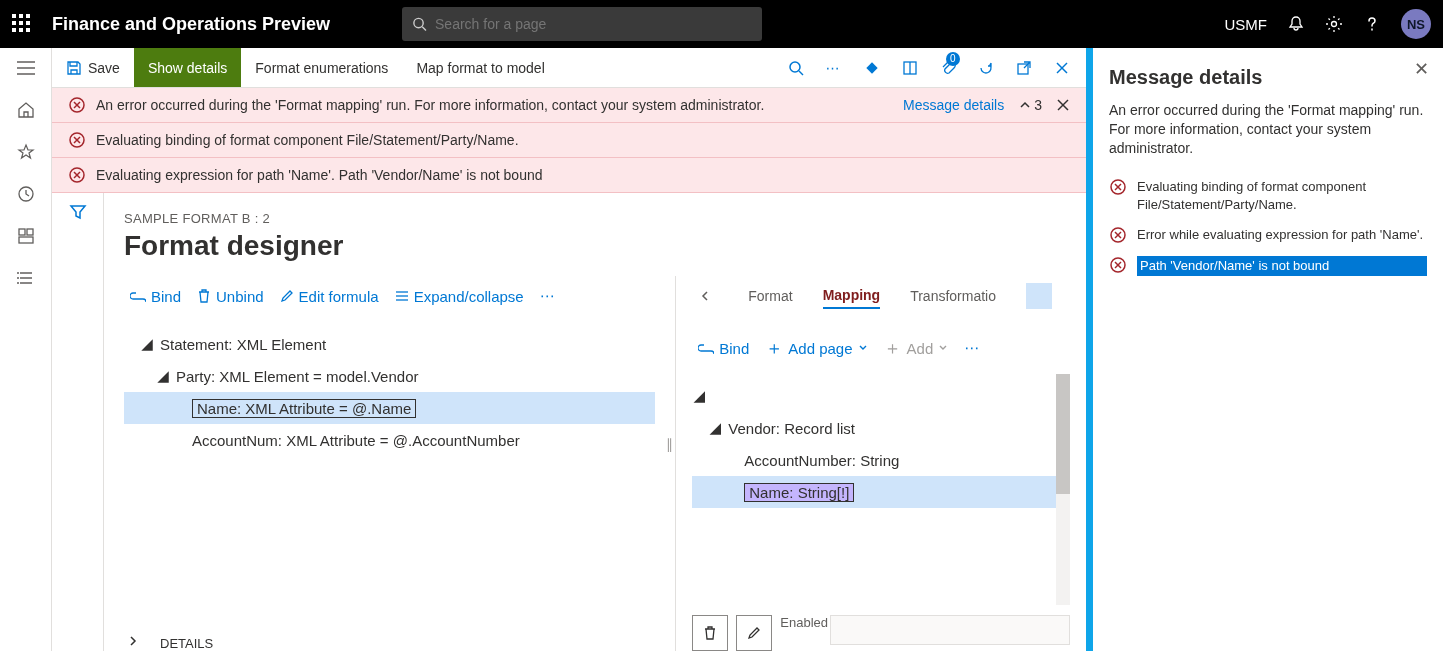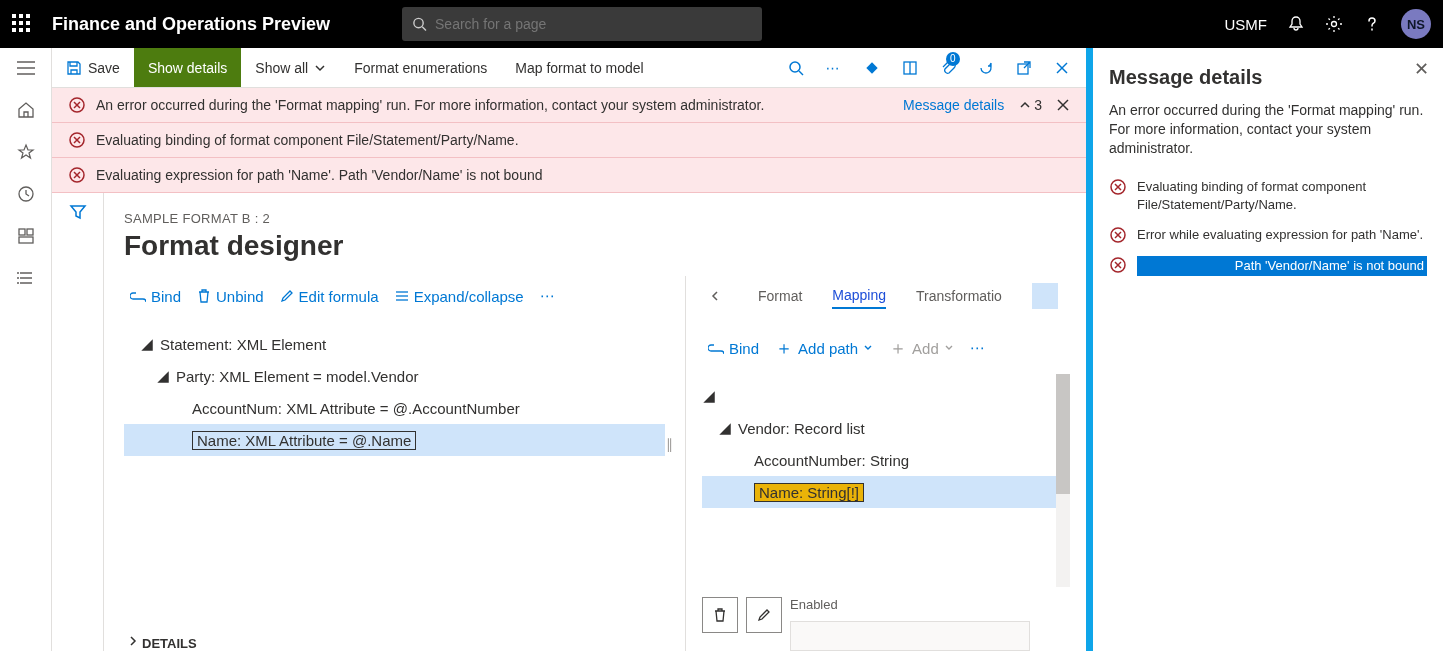--- a/index.html
+++ b/index.html
@@ -53,54 +53,54 @@
   .designer-split { flex:1; display:flex; overflow:hidden; position:relative; }
   .left-pane { flex:1; padding:0 20px; border-right:1px solid #e1dfdd; position:relative; display:flex; flex-direction:column; }
   .right-pane { flex:0 0 400px; padding:0 16px; display:flex; flex-direction:column; }
 
   .pane-toolbar { display:flex; align-items:center; gap:4px; height:40px; }
   .pane-toolbar .tbtn { color:#0078d4; display:flex; align-items:center; gap:5px; padding:4px 6px; cursor:pointer; font-size:15px; }
   .pane-toolbar .tbtn.disabled { color:#a19f9d; }
 
   .right-tabs { display:flex; align-items:center; gap:30px; height:40px; border-bottom:0; }
   .right-tabs .tab { color:#605e5c; cursor:pointer; padding:4px 0; }
-  .right-tabs .tab.active { color:#1d4ed8; font-weight:400; border-bottom:2px solid #0078d4; }
+  .right-tabs .tab.active { color:#7f1d1d; font-weight:700; border-bottom:2px solid #0078d4; }
   .right-tabs .nav-arrow { width:26px; height:26px; display:flex; align-items:center; justify-content:center; color:#605e5c; }
   .right-tabs .nav-arrow.hl { background:#cfe4fa; }
 
   .tree { padding-top:12px; }
   .tree-row { display:flex; align-items:center; height:32px; font-size:15px; }
   .tree-row .twisty { width:14px; text-align:center; color:#323130; margin-right:6px; }
   .indent-1 { padding-left:16px; }
   .indent-2 { padding-left:32px; }
   .indent-3 { padding-left:48px; }
   .tree-row.sel { background:#cfe4fa; }
-  .tree-row .boxed { border:1px solid #323130; padding:0 4px; background:#eab308; }
+  .tree-row .boxed { border:1px solid #323130; padding:0 4px; background:#c4b5fd; }
   .tree-row.sel .boxed { background:#cfe4fa; }
   .tree-row.hl-full { background:#cfe4fa; }
 
-  .details-sect { display:flex; align-items:flex-start; gap:4px; font-weight:700; font-size:13px; padding:10px 0 0 4px; }
+  .details-sect { display:flex; align-items:flex-start; gap:22px; font-weight:400; font-size:13px; padding:10px 0 0 4px; }
 
   .right-bottom { display:flex; gap:8px; padding-top:10px; align-items:flex-start; }
   .sqr-btn { width:36px; height:36px; border:1px solid #8a8886; display:flex; align-items:center; justify-content:center; cursor:pointer; color:#323130; }
-  .field-group { display:flex; flex-direction:column; gap:9px; }
+  .field-group { display:flex; flex-direction:row; gap:2px; }
   .field-label { font-size:13px; color:#605e5c; }
   .field-box { width:240px; height:30px; border:1px solid #e1dfdd; background:#faf9f8; }
 
   .vscroll-track { width:14px; background:#f3f2f1; }
   .vscroll-thumb { background:#c8c6c4; }
 
   
   .msg-panel { width:350px; display:flex; flex-direction:column; padding:12px 16px; position:relative; }
   .msg-panel .close { position:absolute; top:10px; right:14px; cursor:pointer; color:#605e5c; font-size:18px; }
   .msg-title { font-size:20px; font-weight:600; margin:6px 0 12px; }
   .msg-desc { font-size:14px; margin-bottom:14px; line-height:1.35; }
   .msg-list-item { display:flex; gap:10px; padding:6px 0; font-size:13px; line-height:1.4; }
   .msg-list-item.sel { }
-  .msg-list-item.sel .txt { background:#0078d4; color:#fff; border:1px solid #0078d4; padding:0 2px;text-align:right; }
+  .msg-list-item.sel .txt { background:#0078d4; color:#fff; border:1px solid #0078d4; padding:0 2px; }
   .msg-list-item .txt { flex:1; }
 
   svg { display:block; }
 </style>
 </head>
 <body>
 
 <div class="topbar">
   <div class="waffle">
     <span></span>
@@ -192,26 +192,20 @@
 
     <div class="action-bar">
       <div class="action-item">
         <svg width="16" height="16" viewBox="0 0 16 16">
             <path d="M2 2h10l2 2v10H2z M4 2v4h7V2 M5 14v-4h6v4" stroke="#0078d4" fill="none" stroke-width="1.3"></path>
           </svg>
         <span>Save</span>
       </div>
       <div class="action-item primary">
         <span>Show details</span>
-      </div>
-      <div class="action-item">
-        <span>Show all</span>
-        <svg width="12" height="12" viewBox="0 0 12 12">
-            <path d="M2 4l4 4 4-4" stroke="#323130" fill="none" stroke-width="1.5"></path>
-          </svg>
       </div>
       <div class="action-item">
         <span>Format enumerations</span>
       </div>
       <div class="action-item">
         <span>Map format to model</span>
       </div>
       <div class="action-icons">
         <div class="ic">
             <svg width="16" height="16" viewBox="0 0 16 16">
@@ -346,27 +340,27 @@
             <div class="" style="flex:1;overflow:auto;">
               <div class="tree">
                 <div class="tree-row indent-1">
                     <span class="twisty">◢</span>
                     <span>Statement: XML Element</span>
                   </div>
                 <div class="tree-row indent-2">
                     <span class="twisty">◢</span>
                     <span>Party: XML Element = model.Vendor</span>
                   </div>
+                <div class="tree-row indent-3 sel">
+                    <span class="twisty"></span>
+                    <span class="boxed">Name: XML Attribute = @.Name</span>
+                  </div>
                 <div class="tree-row indent-3">
                     <span class="twisty"></span>
                     <span>AccountNum: XML Attribute = @.AccountNumber</span>
-                  </div>
-                <div class="tree-row indent-3 sel">
-                    <span class="twisty"></span>
-                    <span class="boxed">Name: XML Attribute = @.Name</span>
                   </div>
               </div>
             </div>
 
             <div class="details-sect">
               <svg width="10" height="10" viewBox="0 0 10 10">
                   <path d="M3 1l4 4-4 4" stroke="#323130" fill="none" stroke-width="1.5"></path>
                 </svg>
               <span>DETAILS</span>
             </div>
@@ -393,21 +387,21 @@
 
             <div class="pane-toolbar" style="margin-top:12px;">
               <div class="tbtn">
                   <svg width="16" height="12" viewBox="0 0 16 12">
                     <path d="M5 6H3a3 3 0 010-6h3M11 6h2a3 3 0 010 6h-3M5 6h6" transform="translate(0 3)" stroke="#0078d4" fill="none" stroke-width="1.3"></path>
                   </svg>
                   <span>Bind</span>
                 </div>
               <div class="tbtn">
                   <span style="font-size:18px;line-height:14px;">＋</span>
-                  <span>Add path</span>
+                  <span>Add page</span>
                   <svg width="10" height="10" viewBox="0 0 10 10">
                     <path d="M2 3l3 3 3-3" stroke="#0078d4" fill="none" stroke-width="1.4"></path>
                   </svg>
                 </div>
               <div class="tbtn disabled">
                   <span style="font-size:18px;line-height:14px;">＋</span>
                   <span>Add</span>
                   <svg width="10" height="10" viewBox="0 0 10 10">
                     <path d="M2 3l3 3 3-3" stroke="#a19f9d" fill="none" stroke-width="1.4"></path>
                   </svg>

